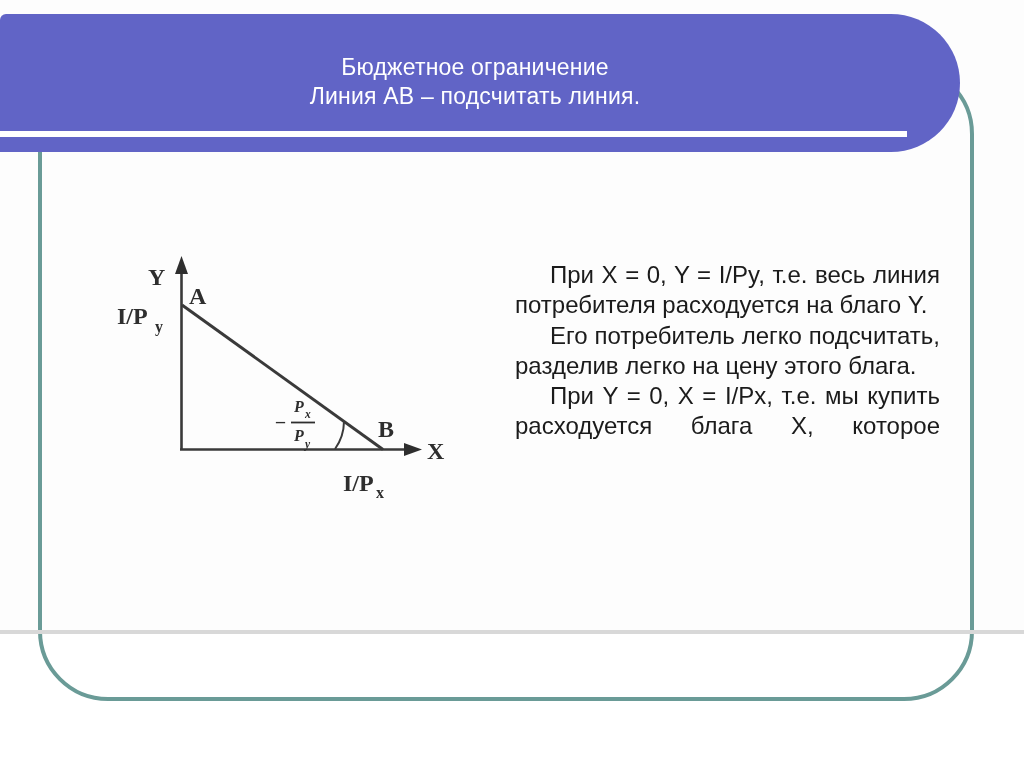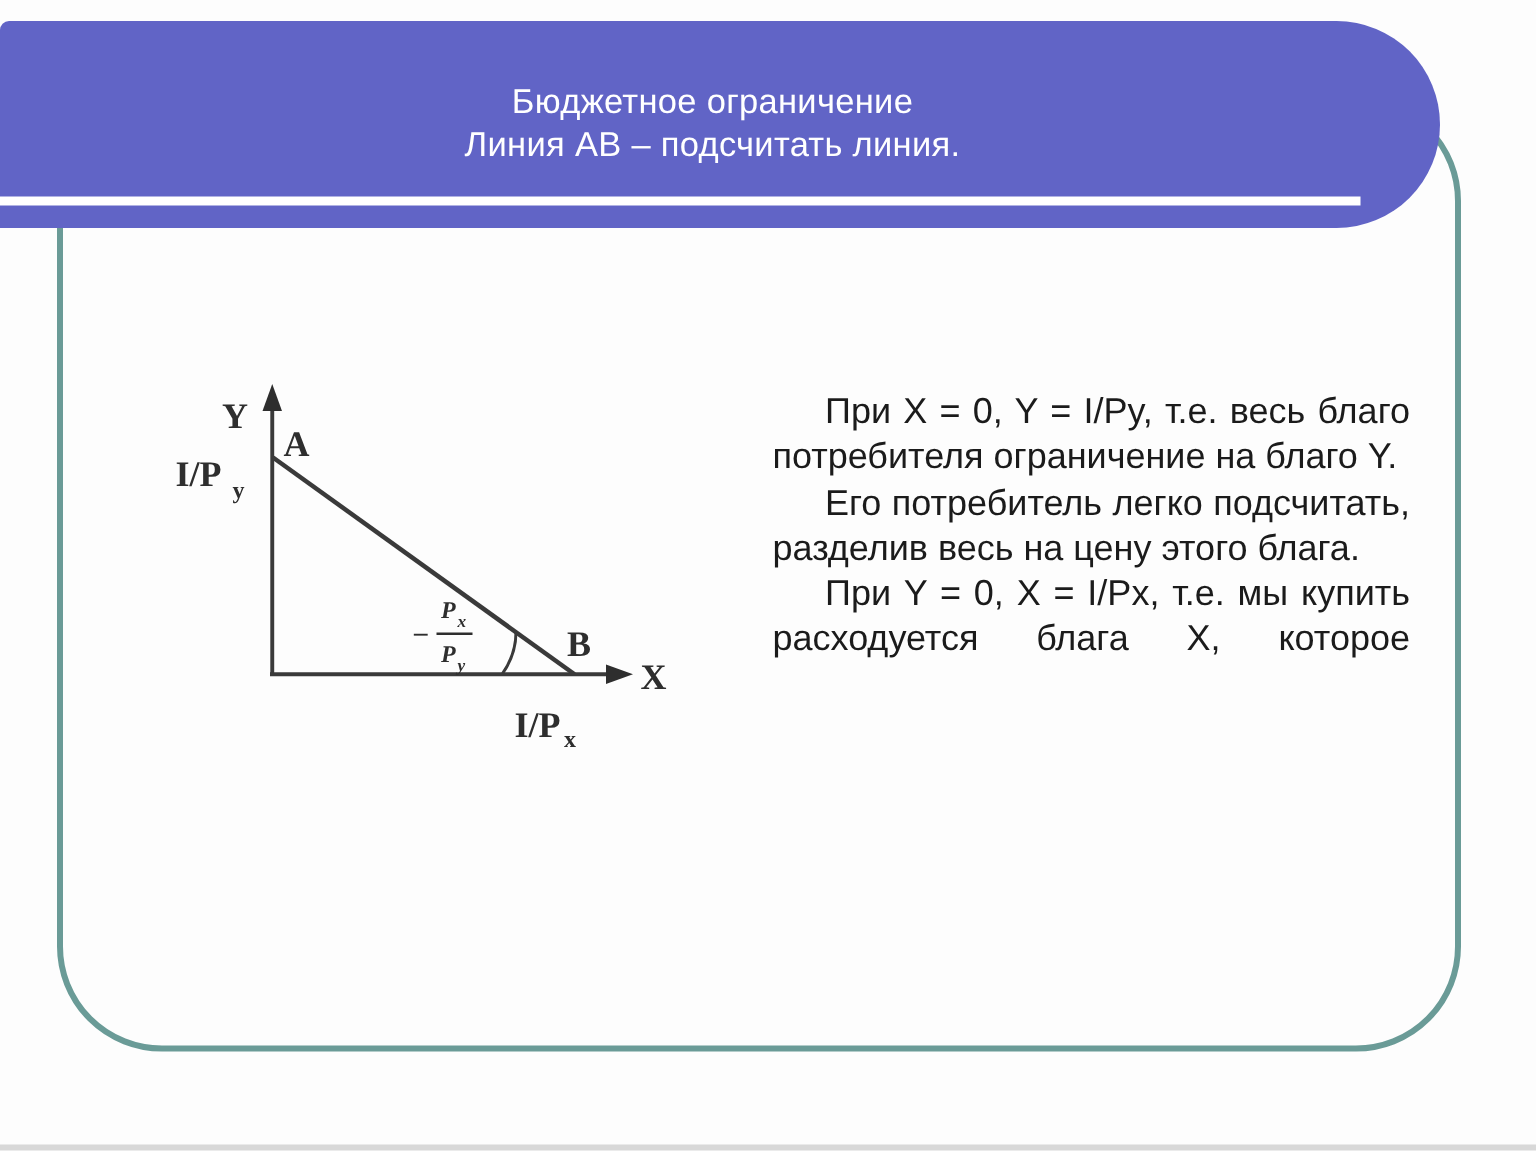--- a/index.html
+++ b/index.html
@@ -4,21 +4,21 @@
 <style>
   html, body { margin: 0; padding: 0; }
   body {
     width: 1024px; height: 767px;
     background: #ffffff;
     font-family: "Liberation Sans", sans-serif;
     overflow: hidden;
   }
   .slide {
     position: relative;
-    width: 1024px; height: 767px;
+    width: 1024px; height: 634px;
     background: #fdfdfd;
   }
 
   
   .content-frame {
     position: absolute;
     left: 38px; top: 64px;
     width: 928px; height: 629px;
     border: 4px solid #6a9b97;
     border-radius: 70px;
@@ -129,23 +129,23 @@
       <text x="166" y="177" class="dg-minus">–</text>
       <text x="184" y="162" class="dg-frac">P</text>
       <text x="195" y="168" class="dg-frac-sub">x</text>
       <line x1="181" y1="172.5" x2="205" y2="172.5" stroke="#2e2e2e" stroke-width="1.8"></line>
       <text x="184" y="191" class="dg-frac">P</text>
       <text x="195" y="197.5" class="dg-frac-sub">y</text>
     </svg>
   </div>
 
   <div class="body-text">
-    <div class="bline ind j">При X = 0, Y = I/Py, т.е. весь благо</div>
-    <div class="bline">потребителя ограничение на благо Y.</div>
+    <div class="bline ind j">При X = 0, Y = I/Py, т.е. весь линия</div>
+    <div class="bline">потребителя расходуется на благо Y.</div>
     <div class="bline ind j">Его потребитель легко подсчитать,</div>
-    <div class="bline">разделив весь на цену этого блага.</div>
+    <div class="bline">разделив легко на цену этого блага.</div>
     <div class="bline ind j">При Y = 0, X = I/Px, т.е. мы купить</div>
     <div class="bline j">расходуется блага X, которое</div>
   </div>
 
   <div class="bottom-edge"></div>
 
 </div>
 
 </body></html>

